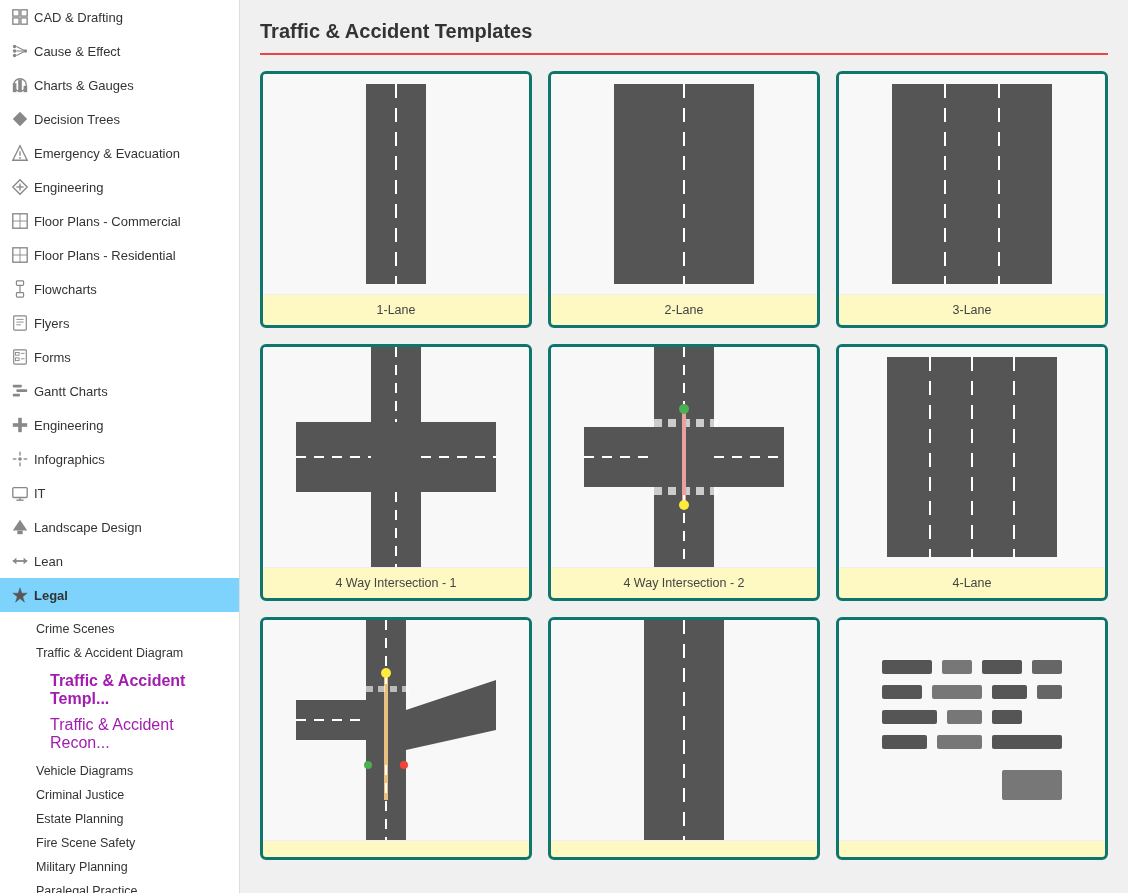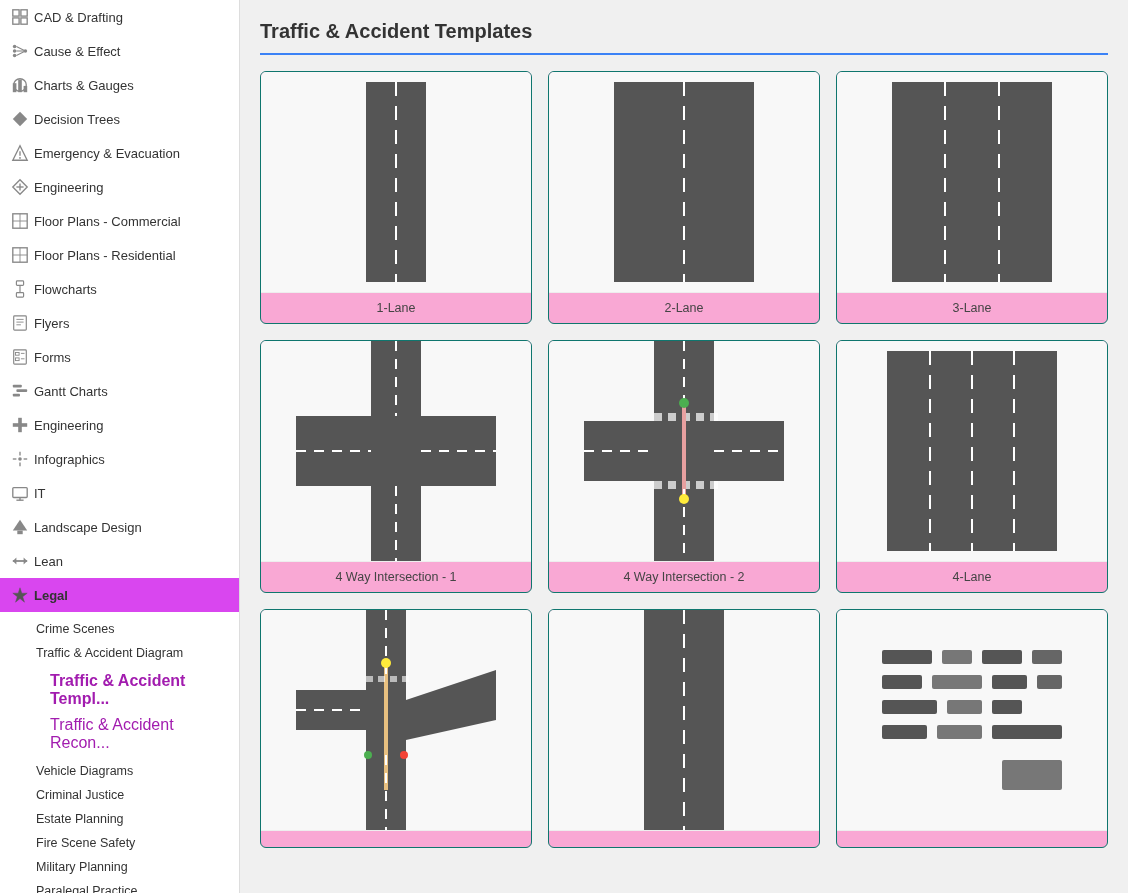--- a/index.html
+++ b/index.html
@@ -16,21 +16,21 @@
     }
     .sidebar-item {
       display: flex;
       align-items: center;
       padding: 7px 10px;
       cursor: pointer;
       color: #333;
       gap: 4px;
       font-size: 13px;
     }
-    .sidebar-item.active { background: #d946ef; font-weight: bold; }
+    .sidebar-item.active { background: #7dd3fc; font-weight: bold; }
     .sidebar-icon {
       width: 20px;
       height: 20px;
       display: inline-flex;
       align-items: center;
       justify-content: center;
       flex-shrink: 0;
     }
     .sidebar-icon svg { width: 18px; height: 18px; }
 
@@ -62,33 +62,33 @@
       background: #f0f0f0;
       overflow-y: auto;
       padding: 20px 20px;
     }
     .page-title {
       font-size: 20px;
       font-weight: 600;
       color: #333;
       margin-bottom: 16px;
       padding-bottom: 10px;
-      border-bottom: 2px solid #3b82f6;
+      border-bottom: 2px solid #ef4444;
     }
 
     
     .template-grid {
       display: grid;
       grid-template-columns: repeat(3, 1fr);
       gap: 16px;
     }
     .template-card {
-      background: #f9a8d4;
+      background: #fef9c3;
       border-radius: 6px;
-      border: 1px solid #0f766e;
+      border: 3px solid #0f766e;
       overflow: hidden;
       cursor: pointer;
       transition: box-shadow 0.2s;
     }
     .template-preview {
       width: 100%;
       height: 220px;
       display: flex;
       align-items: center;
       justify-content: center;

